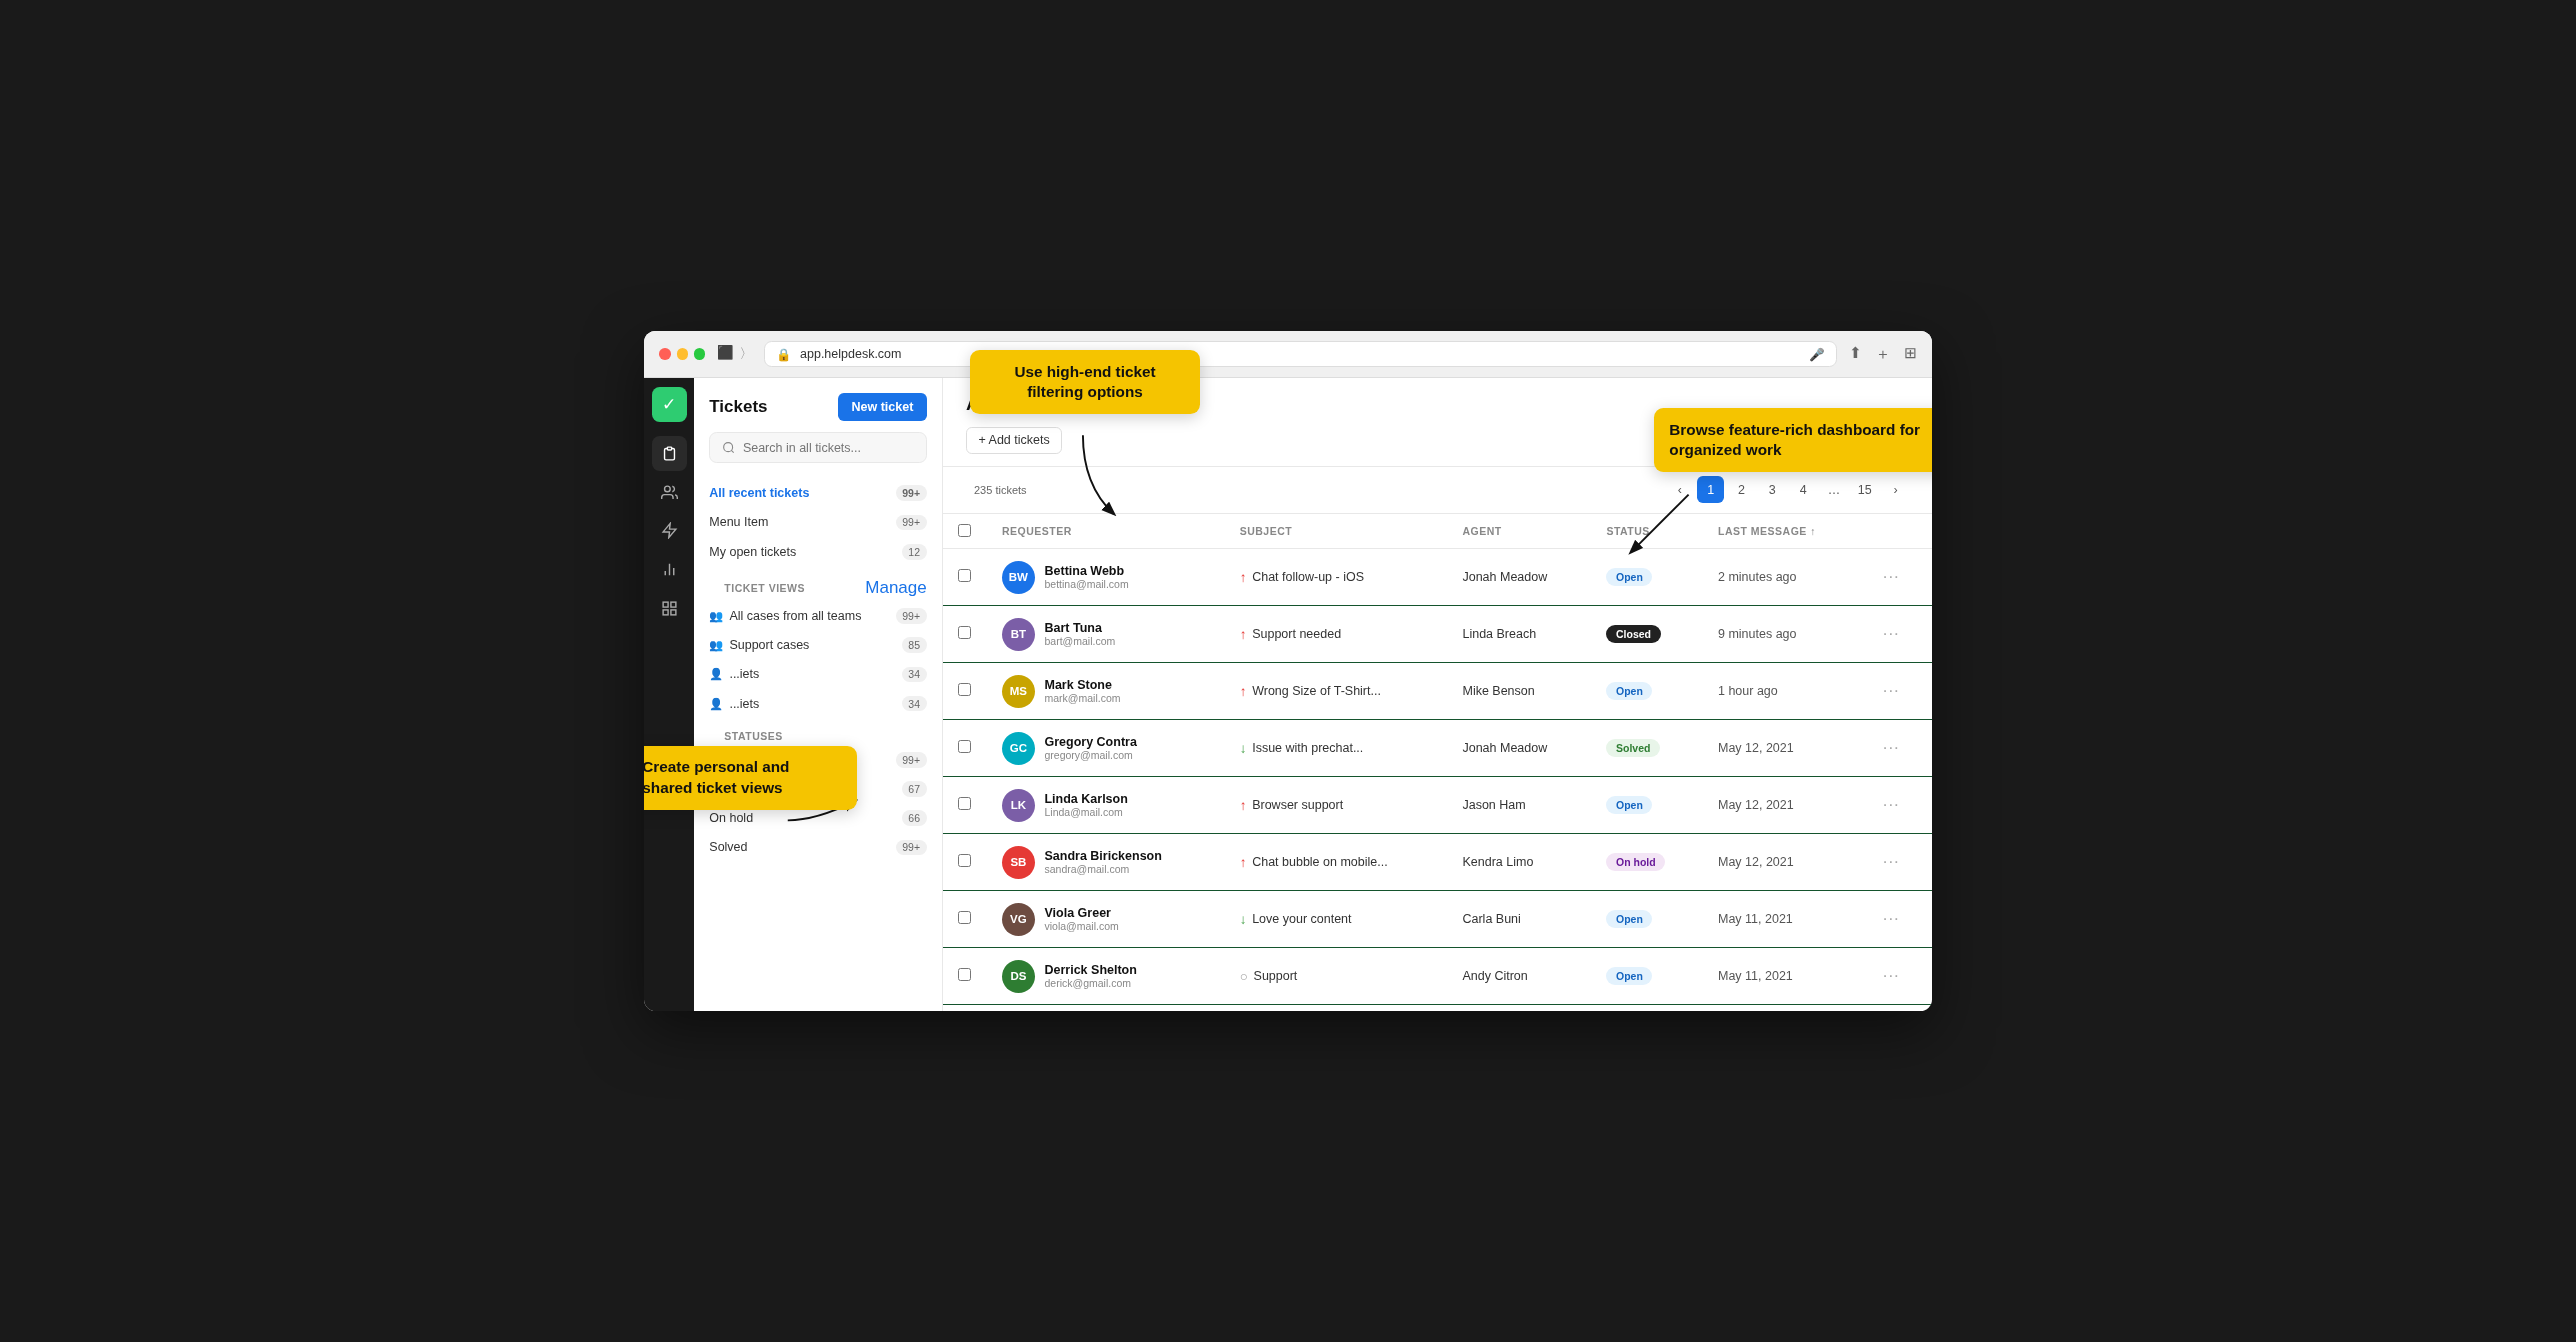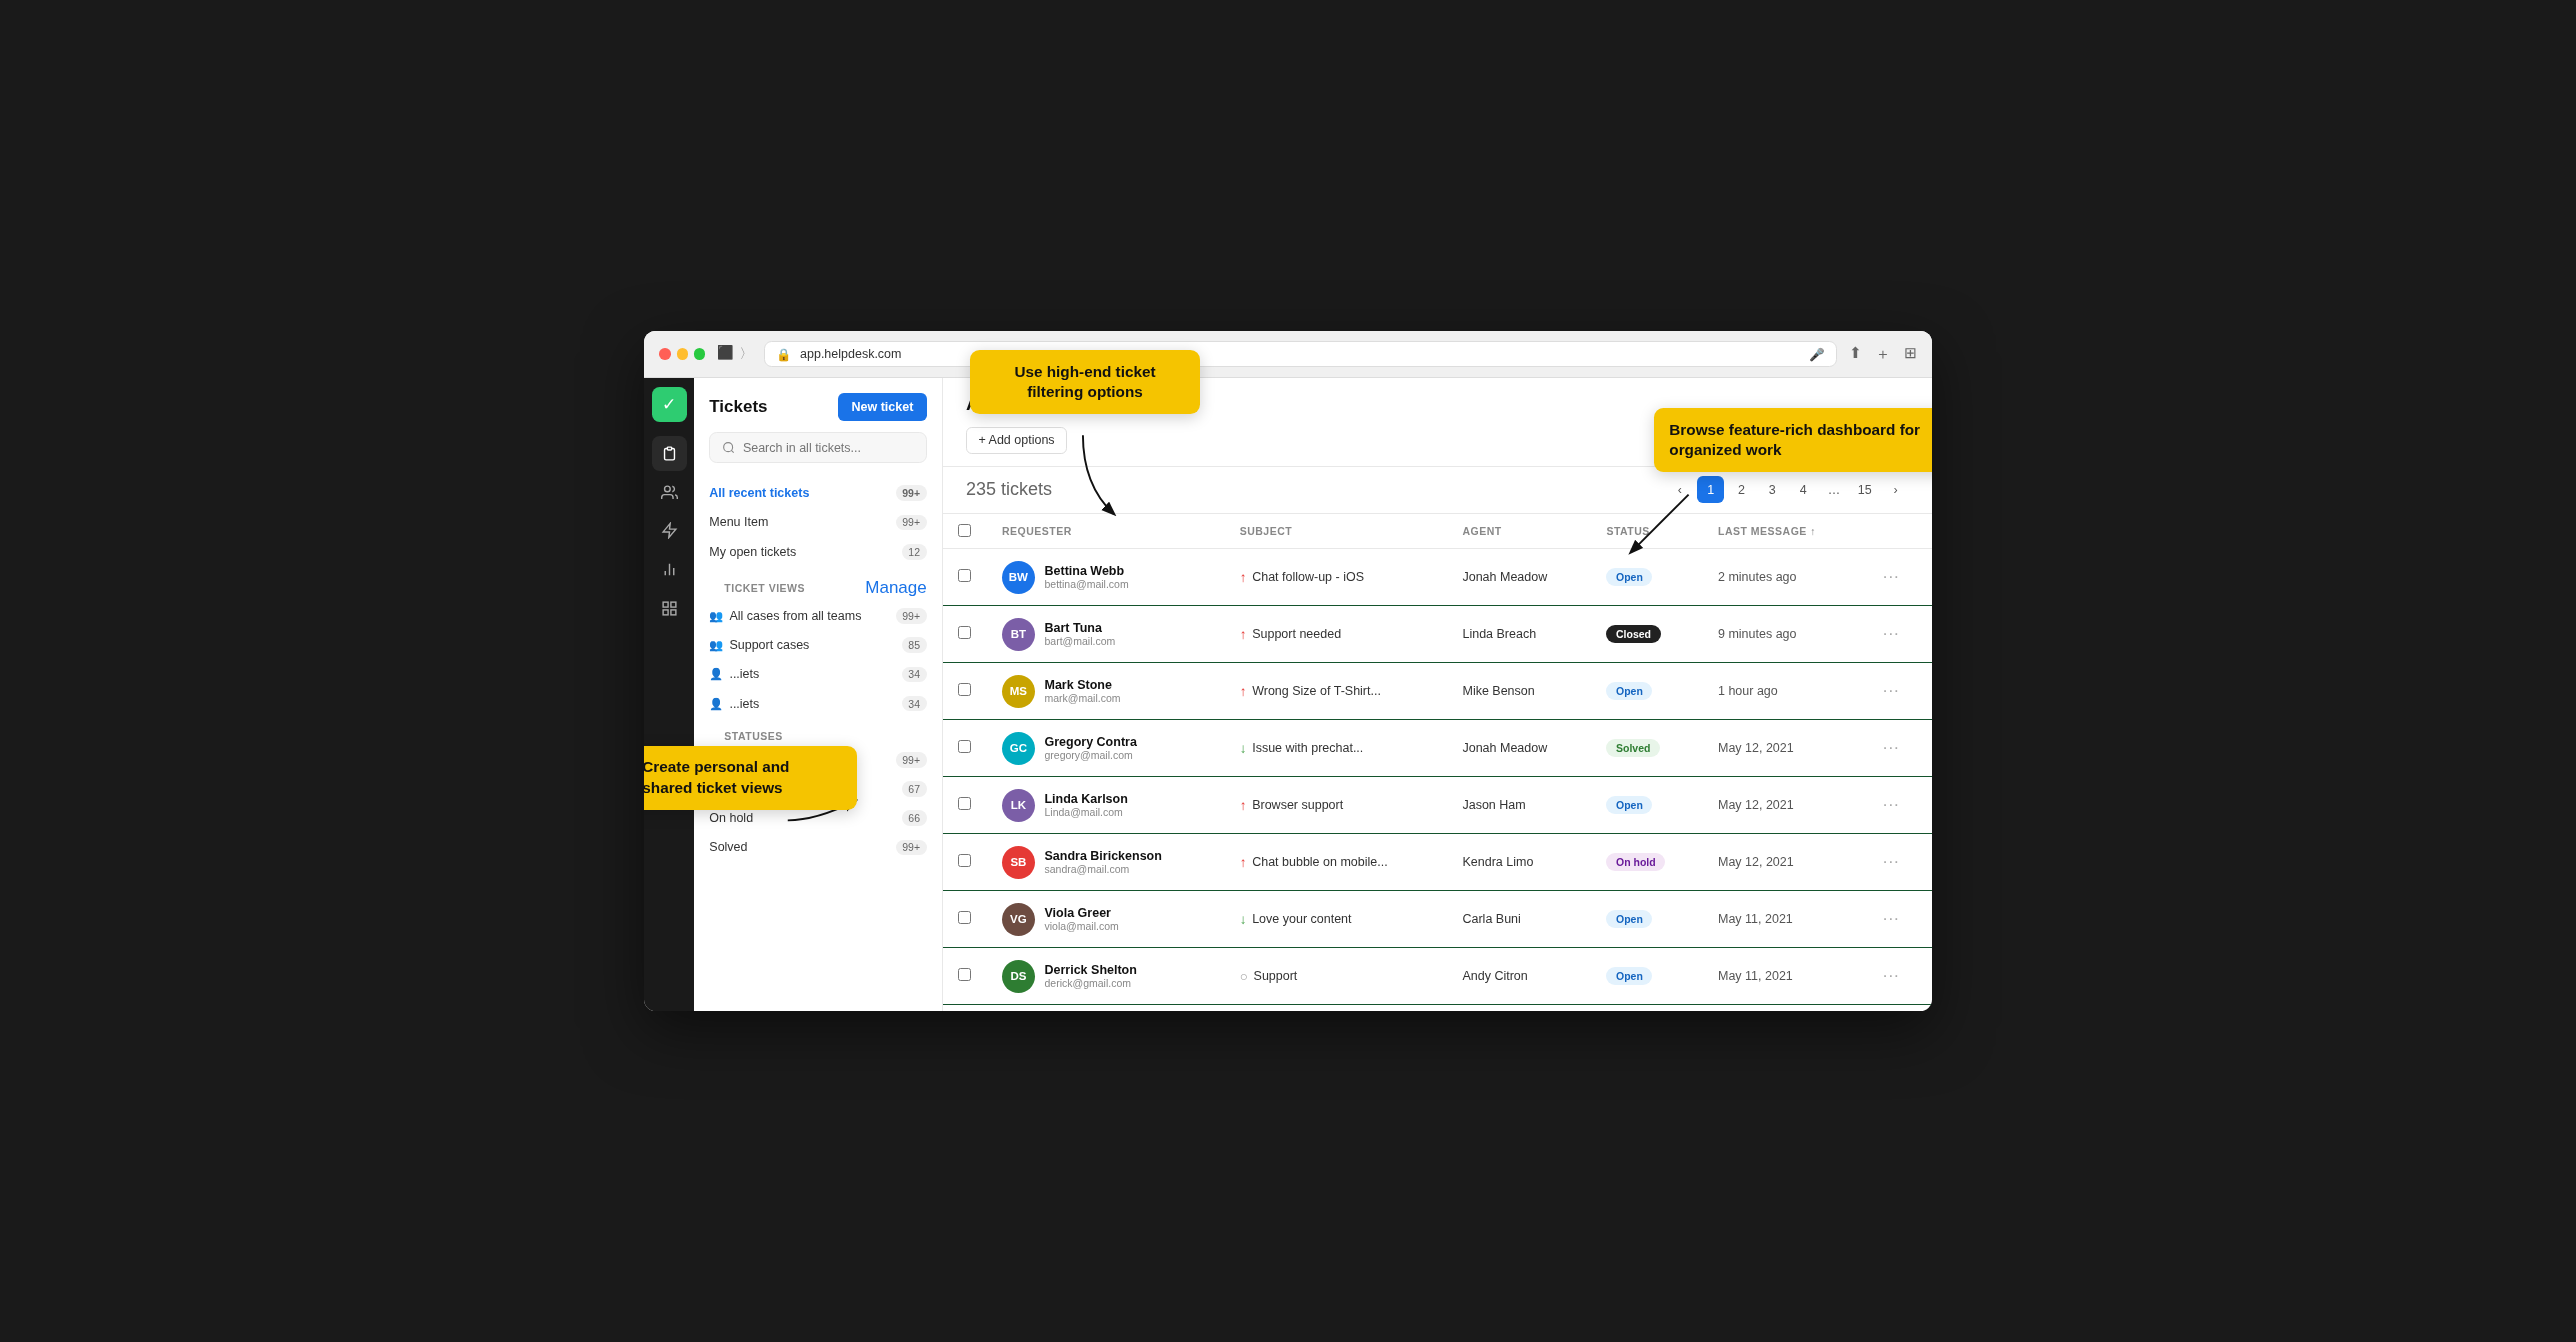--- a/index.html
+++ b/index.html
@@ -214,22 +214,23 @@
       background: #fff;
     }
     .table-meta {
       display: flex;
       align-items: center;
       justify-content: space-between;
       padding: 9.6px 23px;
       border-bottom: 1px solid #e8e8e8;
     }
     .ticket-count {
-      font-size: 18px;
+      font-size: 11px;
       color: #666;
+      margin-left: 8px;
     }
     .pagination {
       display: flex; align-items: center; gap: 3.8px;
     }
     .page-btn {
       width: 27px; height: 27px;
       border-radius: 5.8px;
       display: flex; align-items: center; justify-content: center;
       font-size: 12.5px;
       color: #555;
@@ -492,21 +493,21 @@
       <div class="sidebar-nav-item">
         <span>Solved</span>
         <span class="badge">99+</span>
       </div>
     </div>
 
     <div class="main-content">
       <div class="main-header">
         <div class="main-title">All tickets</div>
         <div class="filter-bar">
-          <button class="add-filter-btn">+ Add options</button>
+          <button class="add-filter-btn">+ Add tickets</button>
         </div>
       </div>
 
       <div class="table-meta">
         <span class="ticket-count">235 tickets</span>
         <div class="pagination">
           <button class="page-btn">‹</button>
           <button class="page-btn active">1</button>
           <button class="page-btn">2</button>
           <button class="page-btn">3</button>

